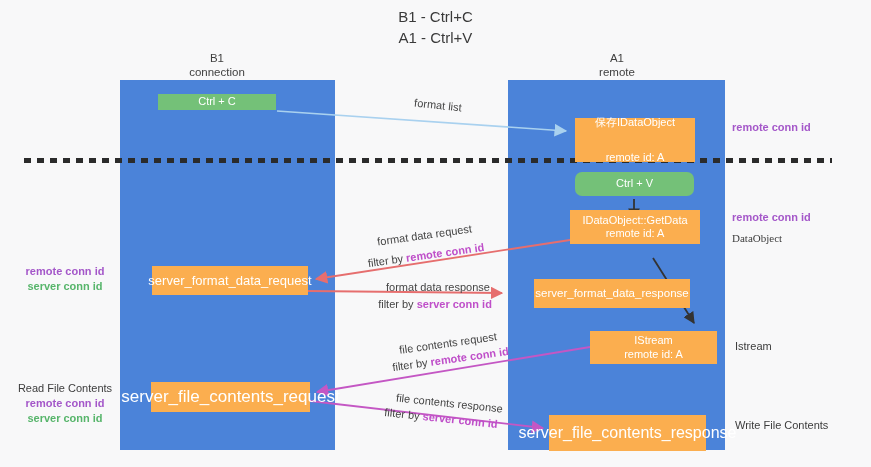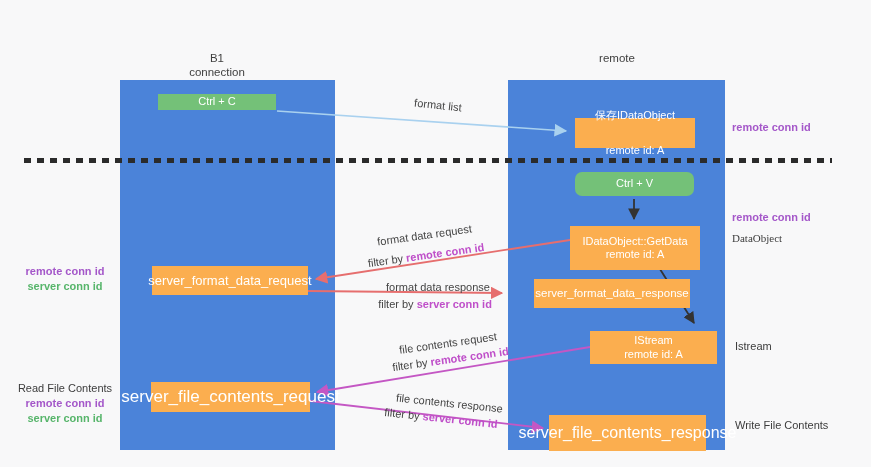--- a/index.html
+++ b/index.html
@@ -20,23 +20,23 @@
   .dashline{ position:absolute; top:158px; left:24px; width:808px; height:5px;
              background:repeating-linear-gradient(to right,#2b2b2b 0 7px,transparent 7px 13px); }
 
   .node{ position:absolute; display:flex; flex-direction:column; align-items:center;
          justify-content:center; color:#fff; font-size:11px; line-height:13.5px;
          text-align:center; }
   .green{ background:#74c178; }
   .orange{ background:#fbae4f; }
 
   .n-ctrlc{ left:158px; top:94px;  width:118px; height:16px; }
-  .n-save{  left:575px; top:118px; width:120px; height:30px;gap:22px; }
+  .n-save{  left:575px; top:118px; width:120px; height:44px;gap:22px; }
   .n-ctrlv{ left:575px; top:172px; width:119px; height:24px;border-radius:7px; }
-  .n-getdata{ left:570px; top:226px; width:130px; height:44px; }
+  .n-getdata{ left:570px; top:210px; width:130px; height:34px; }
   .n-fmtreq{  left:152px; top:266px; width:156px; height:29px; font-size:13px; }
   .n-fmtresp{ left:510px; top:279px; width:156px; height:29px; font-size:11.5px;margin-left:24px; }
   .n-istream{ left:590px; top:331px; width:127px; height:33px; }
   .n-filereq{ left:151px; top:382px; width:159px; height:30px; font-size:17px; }
   .n-fileresp{ left:549px; top:415px; width:157px; height:36px; font-size:16px; }
 
   .lbl{ position:absolute; font-size:11px; color:#454545; white-space:nowrap; text-align:center; }
   .tilt-up{ transform:rotate(-8deg); }
   .tilt-dn{ transform:rotate(6deg); }
   .purple{ color:#a457c9; font-weight:bold; }
@@ -67,26 +67,31 @@
   .s-istream{ left:735px; top:340px; }
   .s-write{ left:735px; top:419px; }
 
   svg.arrows{ position:absolute; left:0; top:0; pointer-events:none; }
 </style>
 </head>
 <body>
 
 <div class="stage">
 
+  <div class="title">
+    <div>B1 - Ctrl+C</div>
+    <div>A1 - Ctrl+V</div>
+  </div>
 
   <div class="col-header left">
     <div>B1</div>
     <div>connection</div>
   </div>
   <div class="col-header right">
+    <div>A1</div>
     <div>remote</div>
   </div>
 
   <div class="col col-left"></div>
   <div class="col col-right"></div>
 
   <div class="dashline"></div>
 
   <svg class="arrows" width="871" height="467" viewBox="0 0 871 467">
     <defs>

